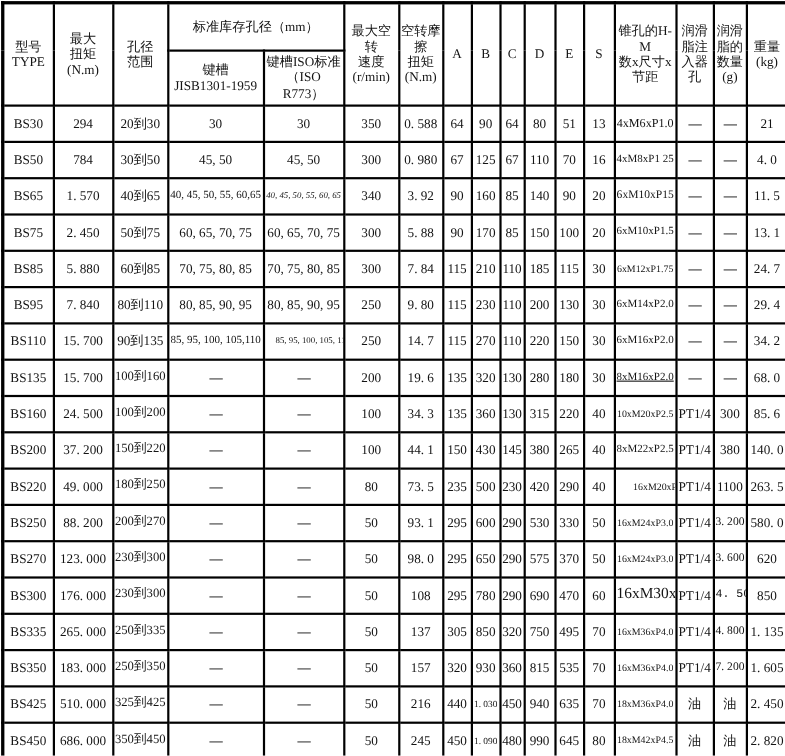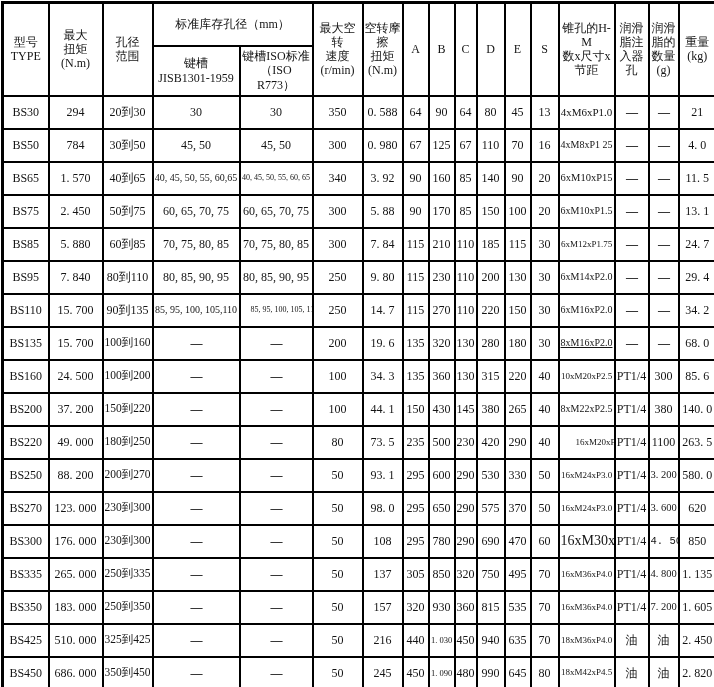--- a/index.html
+++ b/index.html
@@ -119,21 +119,21 @@
           <td>294</td>
           <td>20到30</td>
           <td>30</td>
           <td>30</td>
           <td>350</td>
           <td>0. 588</td>
           <td>64</td>
           <td>90</td>
           <td>64</td>
           <td>80</td>
-          <td>45</td>
+          <td>51</td>
           <td>13</td>
           <td style="font-size: 11px;">4xM6xP1.0</td>
           <td class="dash">—</td>
           <td class="dash">—</td>
           <td>21</td>
         </tr>
         <tr>
           <td>BS50</td>
           <td>784</td>
           <td>30到50</td>
@@ -150,21 +150,21 @@
           <td style="font-size: 10px;">4xM8xP1 25</td>
           <td class="dash">—</td>
           <td class="dash">—</td>
           <td>4. 0</td>
         </tr>
         <tr>
           <td>BS65</td>
           <td>1. 570</td>
           <td>40到65</td>
           <td style="font-size: 10px;">40, 45, 50, 55, 60,65</td>
-          <td style="font-size: 8px;">40, 45, 50, 55, 60, 65</td>
+          <td style="font-size: 8px; font-style: italic;">40, 45, 50, 55, 60, 65</td>
           <td>340</td>
           <td>3. 92</td>
           <td>90</td>
           <td>160</td>
           <td>85</td>
           <td>140</td>
           <td>90</td>
           <td>20</td>
           <td style="font-size: 10.5px;">6xM10xP15</td>
           <td class="dash">—</td>

